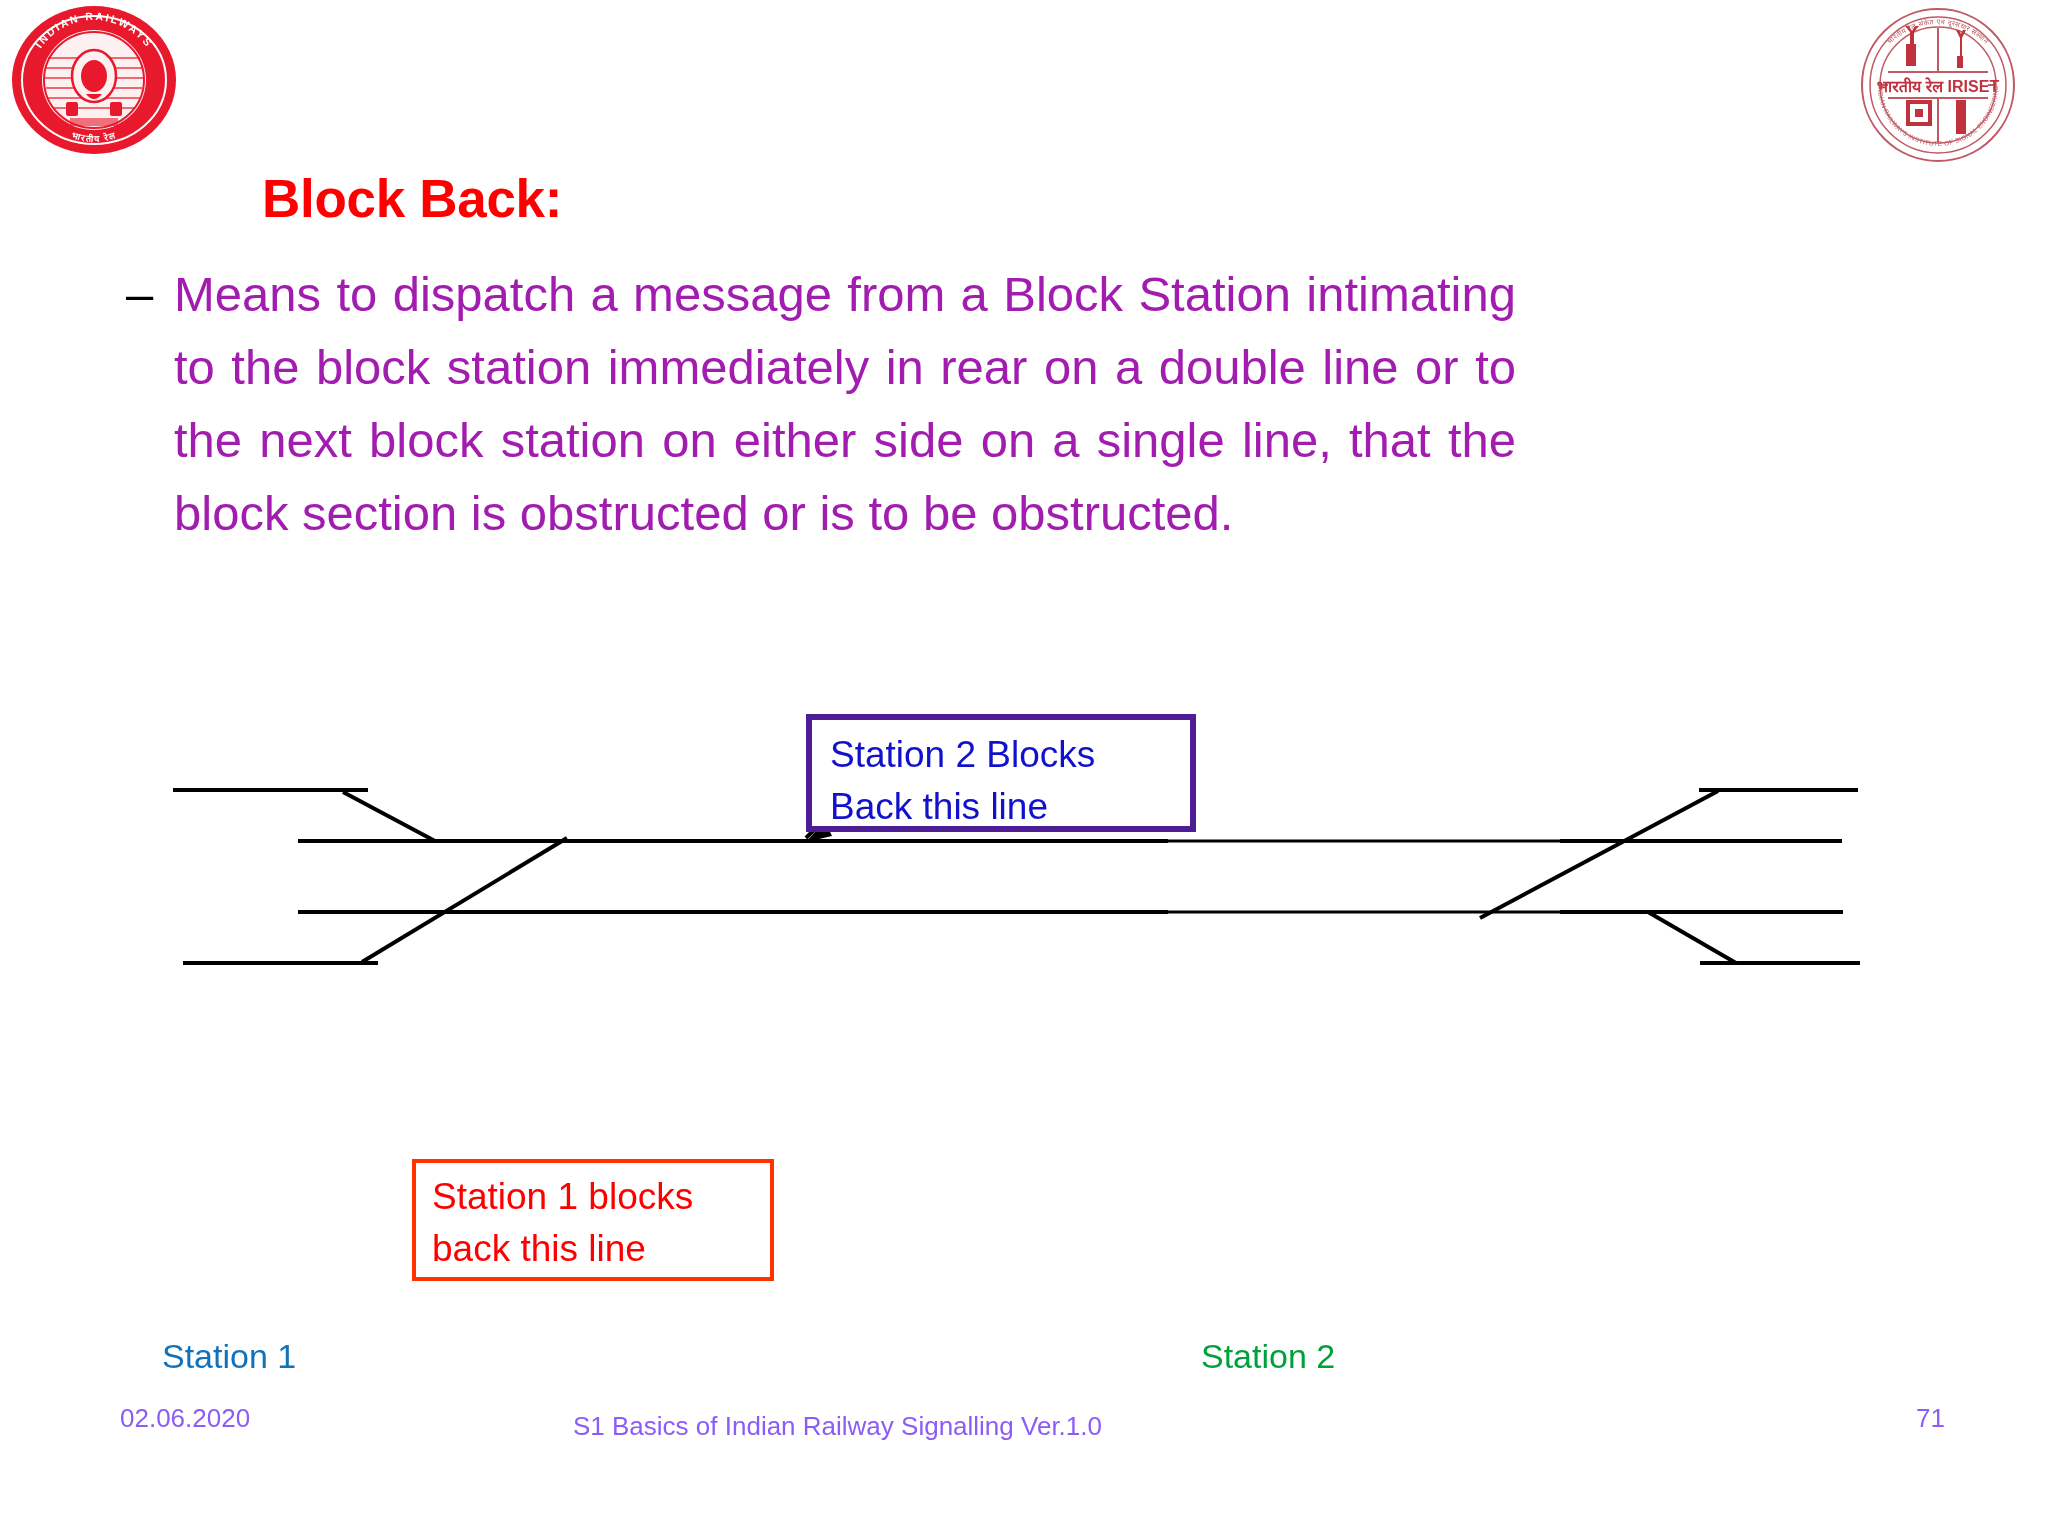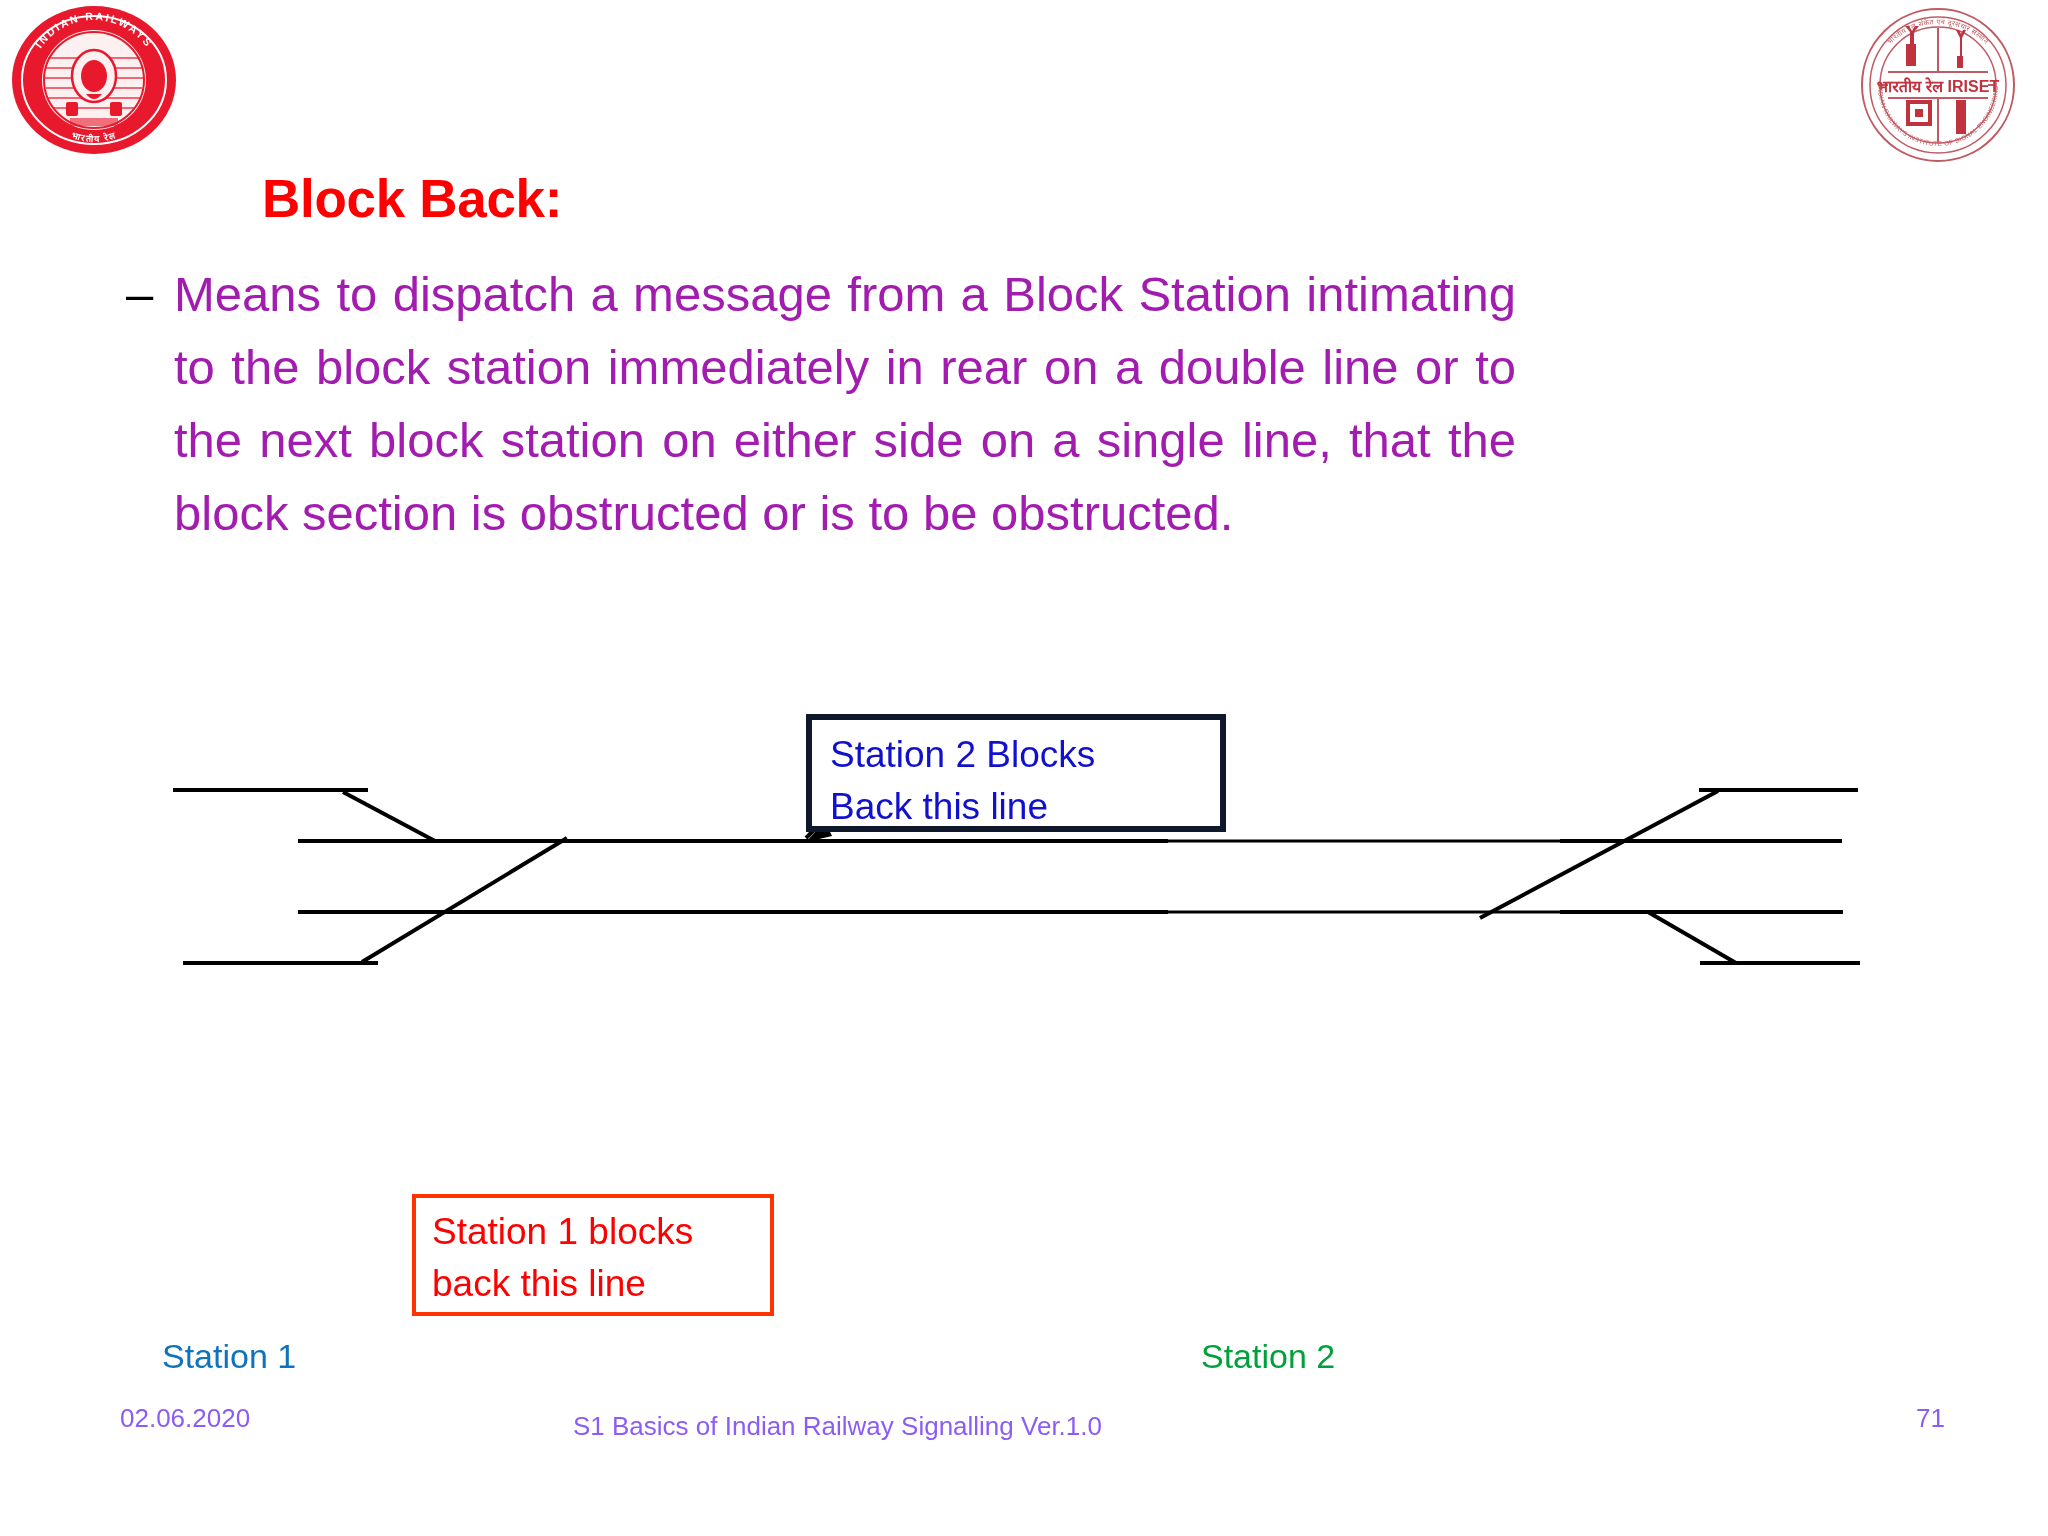--- a/index.html
+++ b/index.html
@@ -78,23 +78,23 @@
     top: 690px;
     width: 2048px;
     height: 420px;
   }
 
   
   .callout-blue {
     position: absolute;
     left: 806px;
     top: 714px;
-    width: 420px;
+    width: 390px;
     height: 118px;
-    border: 6px solid #0f172a;
+    border: 6px solid #4c1d95;
     background: #ffffff;
     box-sizing: border-box;
     padding: 9px 0 0 18px;
   }
   .callout-blue .ctext {
     font-size: 37px;
     line-height: 52px;
     color: #1111CC;
     white-space: nowrap;
   }
@@ -103,21 +103,20 @@
     position: absolute;
     left: 412px;
     top: 1159px;
     width: 362px;
     height: 890px;
     height: 122px;
     border: 4px solid #FF3300;
     background: #ffffff;
     box-sizing: border-box;
     padding: 8px 0 0 16px;
-    margin-top: 35px;
   }
   .callout-red .ctext {
     font-size: 37px;
     line-height: 52px;
     color: #FF0000;
     white-space: nowrap;
   }
 
   
   .station-label {

